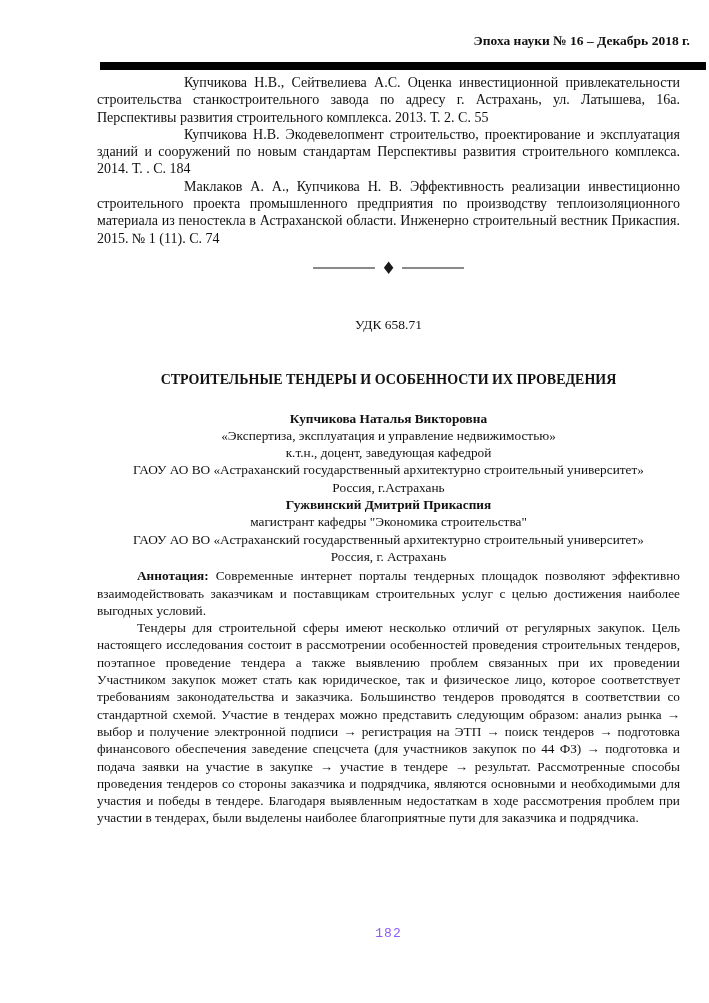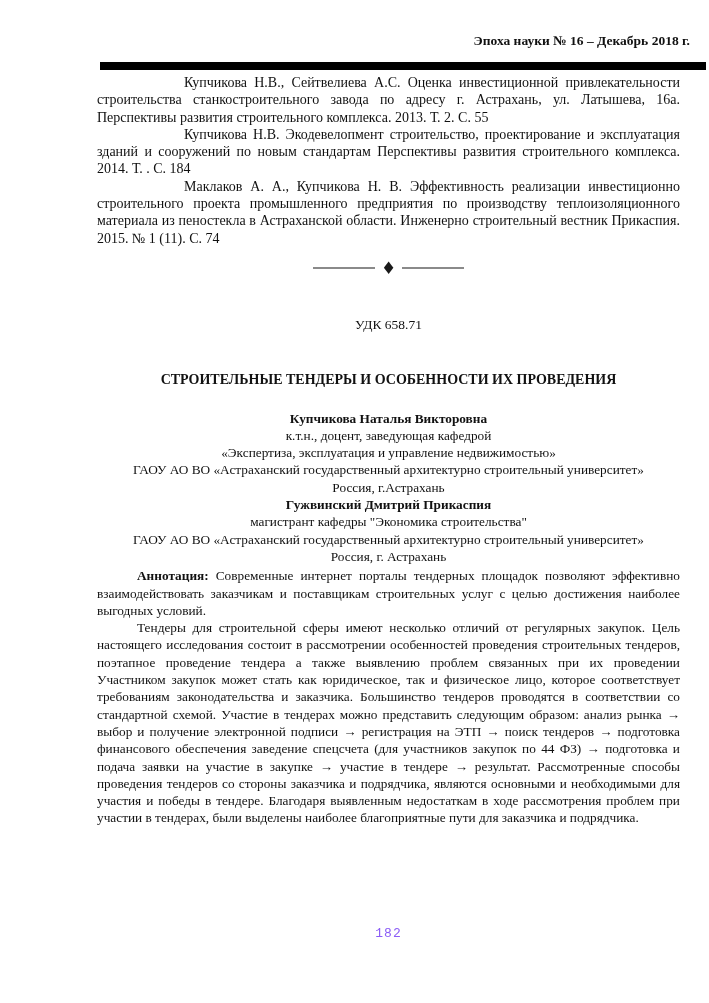--- a/index.html
+++ b/index.html
@@ -130,22 +130,22 @@
       <span class="diamond">♦</span>
       <span class="rule"></span>
     </div>
 
     <div class="udk">УДК 658.71</div>
 
     <div class="paper-title">СТРОИТЕЛЬНЫЕ ТЕНДЕРЫ И ОСОБЕННОСТИ ИХ ПРОВЕДЕНИЯ</div>
 
     <div class="authors">
       <div class="author-name">Купчикова Наталья Викторовна</div>
+      <div>«Экспертиза, эксплуатация и управление недвижимостью»</div>
       <div>к.т.н., доцент, заведующая кафедрой</div>
-      <div>«Экспертиза, эксплуатация и управление недвижимостью»</div>
       <div>ГАОУ АО ВО «Астраханский государственный архитектурно строительный университет»</div>
       <div>Россия, г.Астрахань</div>
       <div class="author-name">Гужвинский Дмитрий Прикаспия</div>
       <div>магистрант кафедры "Экономика строительства"</div>
       <div>ГАОУ АО ВО «Астраханский государственный архитектурно строительный университет»</div>
       <div>Россия, г. Астрахань</div>
     </div>
 
     <div class="text-block">
       <p><span class="abstract-label">Аннотация:</span><span> Современные интернет порталы тендерных площадок позволяют эффективно взаимодействовать заказчикам и поставщикам строительных услуг с целью достижения наиболее выгодных условий.</span></p>

